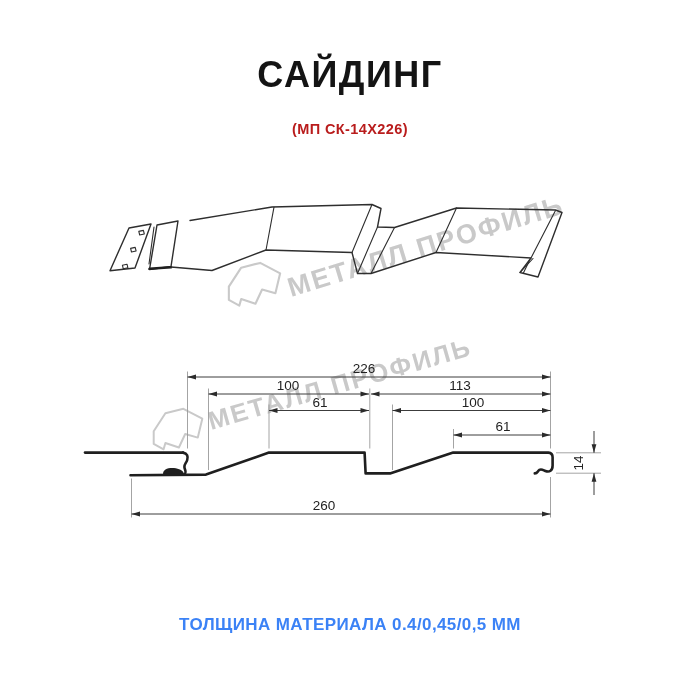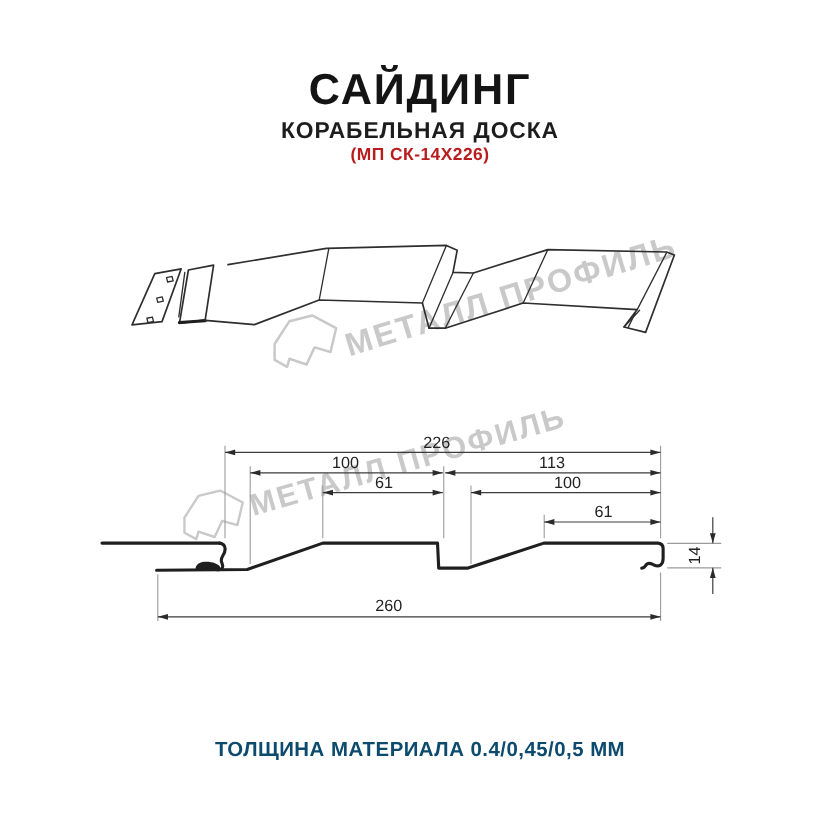--- a/index.html
+++ b/index.html
@@ -6,42 +6,41 @@
   .canvas{
     position:relative;width:632px;height:700px;background:#ffffff;
     font-family:"Liberation Sans",sans-serif;overflow:hidden;
   }
   .hdr{position:absolute;left:0;width:700px;text-align:center;color:#141414;}
   .hdr.title{top:54px;font-size:36px;font-weight:bold;letter-spacing:1.5px;}
   .hdr.subtitle{top:99px;font-size:19px;font-weight:bold;letter-spacing:0.8px;color:#1d1d1d;}
   .hdr.model{top:121px;font-size:14.5px;font-weight:bold;letter-spacing:0.4px;color:#b91c1c;}
   .footer-note{
     position:absolute;top:615px;left:0;width:700px;text-align:center;
-    font-size:17px;font-weight:bold;letter-spacing:0.4px;color:#0c4a6e;
+    font-size:17px;font-weight:bold;letter-spacing:0.4px;color:#3b82f6;
   }
   svg.art{position:absolute;left:0;top:0;}
   .ink{stroke:#2e2e2e;stroke-width:1.4;fill:none;stroke-linejoin:round;stroke-linecap:round;}
   .ink-thin{stroke:#2e2e2e;stroke-width:1.1;fill:none;stroke-linejoin:round;stroke-linecap:round;}
   .thick{stroke:#1f1f1f;stroke-width:2.6;fill:none;stroke-linejoin:round;stroke-linecap:round;}
   .blob{fill:#1f1f1f;stroke:none;}
   .dline{stroke:#3c3c3c;stroke-width:1;fill:none;}
   .ext{stroke:#9a9a9a;stroke-width:0.9;fill:none;}
   .arr{fill:#2b2b2b;stroke:none;}
   .dtext{font-family:"Liberation Sans",sans-serif;font-size:13.5px;fill:#222;}
   .wm-text{font-family:"Liberation Sans",sans-serif;font-size:27px;font-weight:bold;
            fill:#c9c9c9;letter-spacing:2px;}
   .wm-shape{stroke:#c9c9c9;stroke-width:2.2;fill:none;stroke-linejoin:round;}
 </style>
 </head>
 <body>
 
 <div class="canvas">
 
   <div class="hdr title">САЙДИНГ</div>
-  <div class="hdr subtitle">КОРАБЕЛЬНАЯ ДОСКА</div>
   <div class="hdr model">(МП СК-14Х226)</div>
 
   <svg class="art" width="700" height="700" viewBox="0 0 700 700">
 
     <g>
       <path class="wm-shape" transform="translate(226,261) scale(0.95)" d="M 3 27 L 16 7 L 36 2 L 57 13 L 52 34 L 38 30 L 31 45 L 16 40 L 14 47 L 3 41 Z"></path>
       <text class="wm-text" transform="translate(291,297) rotate(-17)">МЕТАЛЛ ПРОФИЛЬ</text>
     </g>
 
     <g>

